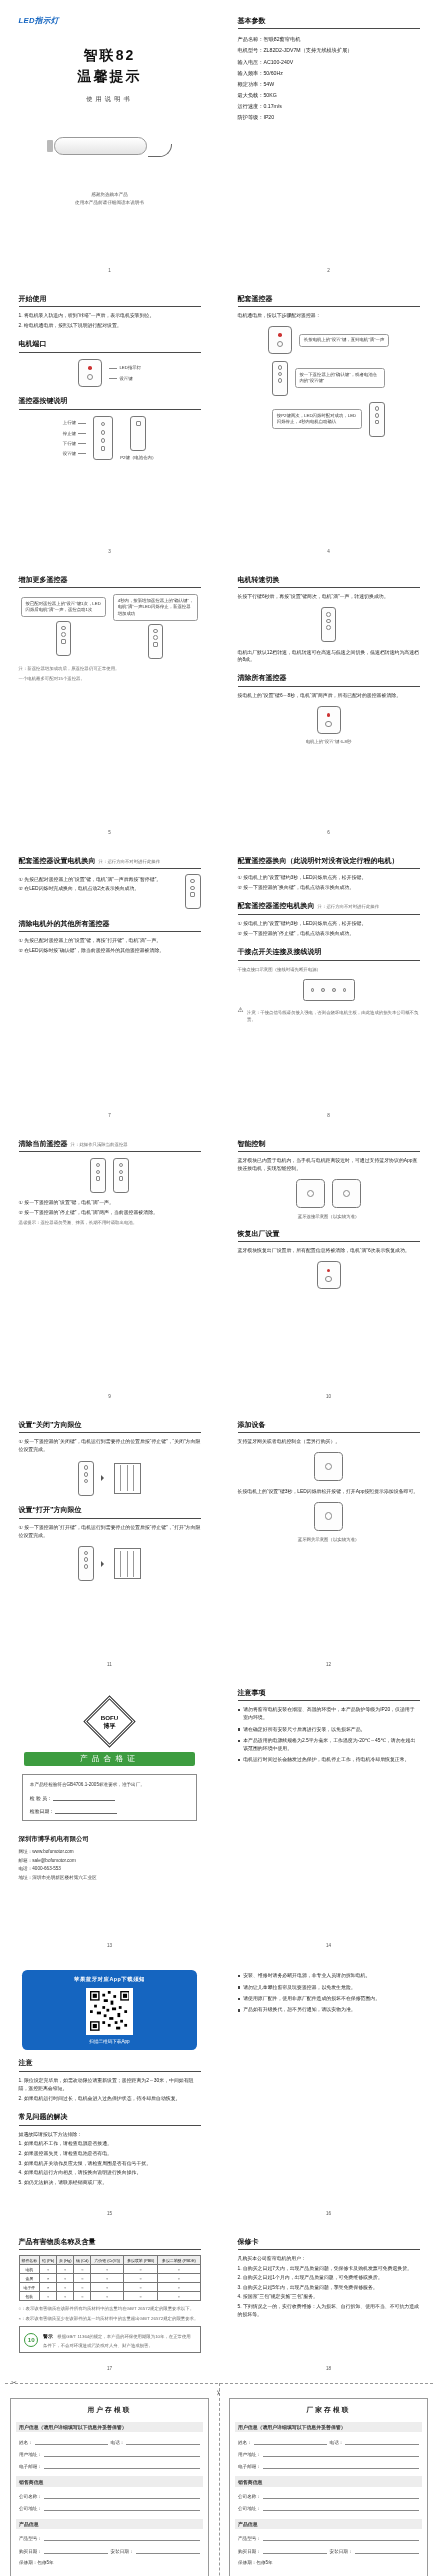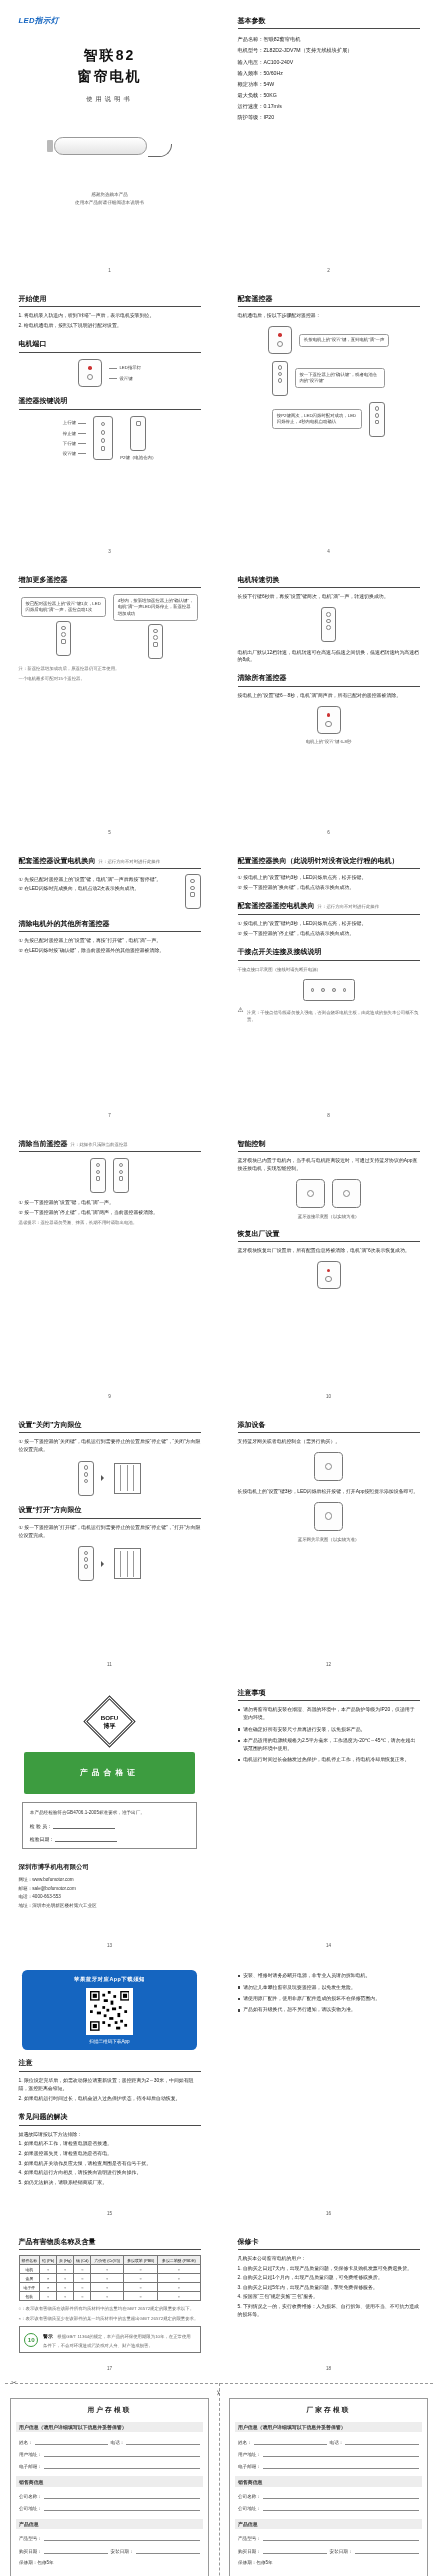--- a/index.html
+++ b/index.html
@@ -60,22 +60,22 @@
   .cv-title.t2{margin-top:3.1px}
   .cv-sub{text-align:center;font-size:6.2px;letter-spacing:3.1px;margin-top:9.3px;color:#333}
   .cv-fig{display:flex;align-items:center;justify-content:center;margin-top:30px;gap:1px}
   .cv-notes{margin-top:34px}
   .cv-note{font-size:4.6px;color:#555;text-align:center;line-height:1.8}
   
   .diawrap{display:flex;justify-content:center;margin:10.3px 0 7.2px}
   .dia{width:33px;height:33px;border:1px solid #2a2a2a;transform:rotate(45deg);display:flex;
        align-items:center;justify-content:center;background:#fff;outline:0.5px solid #2a2a2a;outline-offset:1.5px;margin:7.2px}
   .diain{transform:rotate(-45deg);text-align:center;font-weight:800;font-size:6.2px;line-height:1.25;color:#111}
-  .banner{background:#3d9c40;color:#fff;text-align:center;font-weight:700;font-size:7.7px;
-          letter-spacing:4.1px;padding:16px 0;border-radius:2.1px;margin:7.2px 5.2px}
+  .banner{background:#3d9c40;color:#fff;text-align:center;font-weight:400;font-size:7.7px;
+          letter-spacing:4.1px;padding:2px 0;border-radius:2.1px;margin:7.2px 5.2px}
   .certbox{border:0.5px solid #8b8b8b;margin:5.2px 3.1px;padding:6.2px 7.2px}
   .certline{font-size:4.6px;line-height:1.7;color:#333}
   .cfield{display:flex;align-items:flex-end;font-size:4.9px;margin-top:6.7px;gap:1px}
   .uline{width:62px;border-bottom:0.5px solid #666;height:5.7px;display:block}
   .company{margin-top:14.4px}
   .cname{font-weight:800;font-size:6.4px;margin-bottom:3.1px}
   .cline{font-size:4.6px;line-height:1.95;color:#333}
   
   .qrpanel{background:#1565c0;border-radius:5.2px;padding:6.2px 7.2px;color:#fff;text-align:center;margin:1px 3.1px 8.2px}
   .qrtitle{font-size:5.4px;font-weight:700;letter-spacing:0.5px}
@@ -108,21 +108,21 @@
 </style>
 </head>
 <body>
 
 <div class="doc">
 
   <div class="row" style="height:278px">
     <section class="page cover">
       <div class="logo">LED指示灯</div>
       <div class="cv-title t1">智联82</div>
-      <div class="cv-title t2">窗帘电机</div>
+      <div class="cv-title t2">温馨提示</div>
       <div class="cv-sub">使用说明书</div>
       <div class="cv-fig">
         <i class="bracket"></i>
         <span class="motorbody"></span>
         <i class="cord"></i>
       </div>
       <div class="cv-notes">
         <p class="cv-note">感谢您选购本产品</p>
         <p class="cv-note">使用本产品前请仔细阅读本说明书</p>
       </div>

